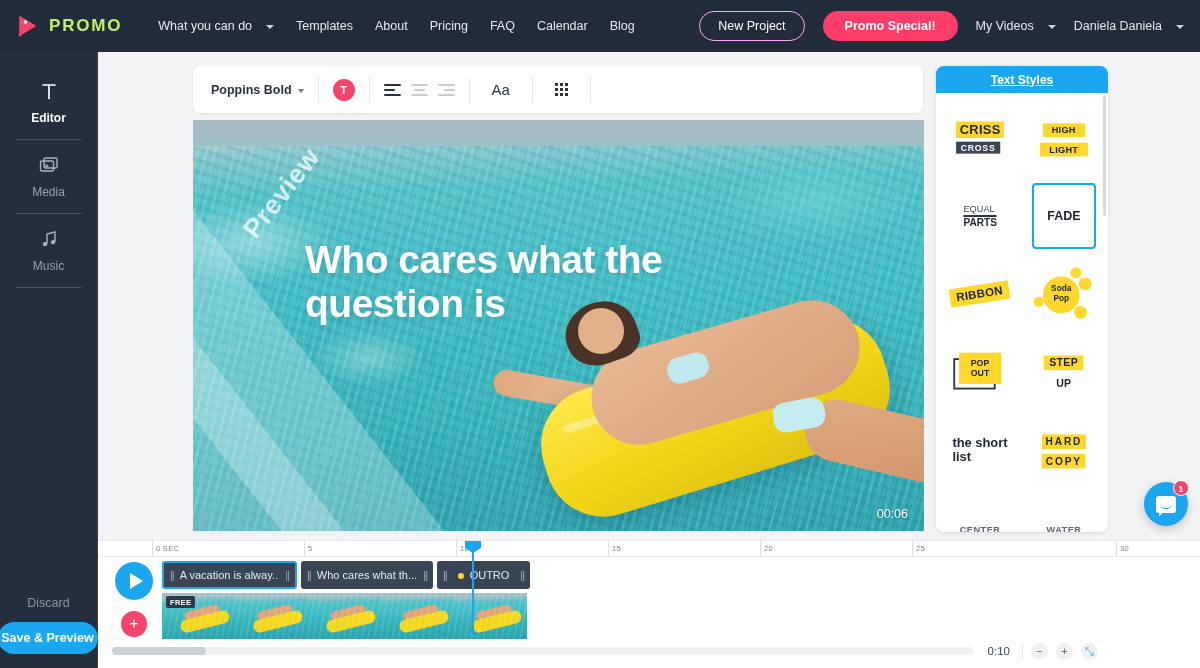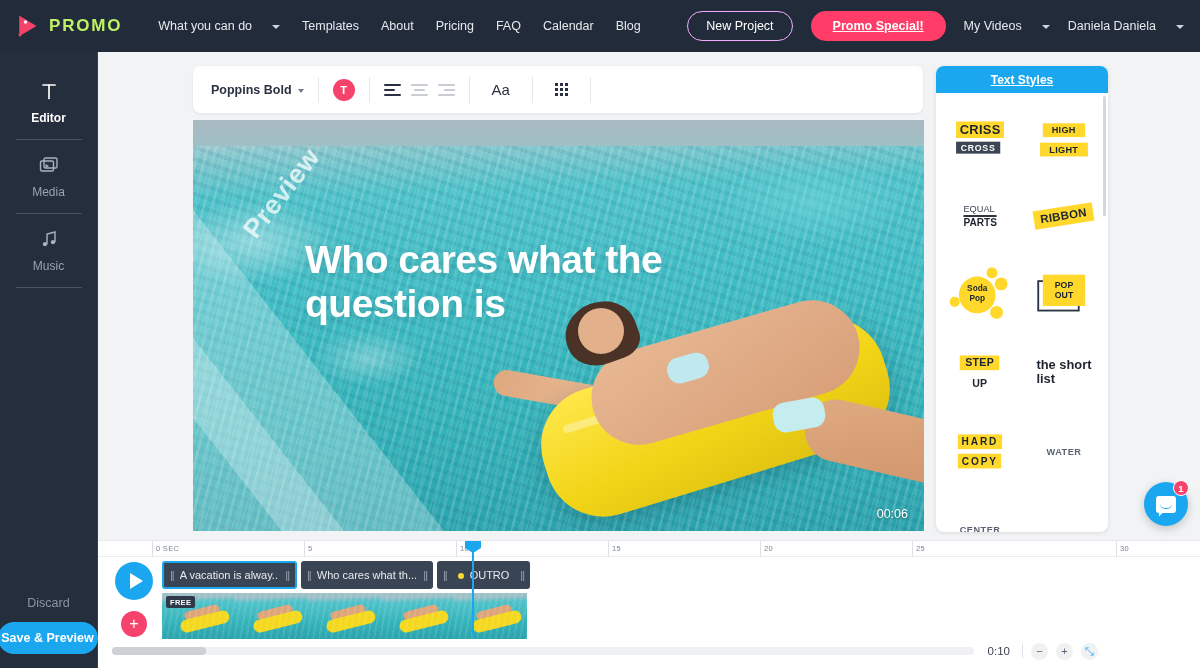--- a/index.html
+++ b/index.html
@@ -14,37 +14,36 @@
   .topnav {
     position: absolute; top: 0; left: 0; width: 1200px; height: 52px;
     background: #222b3a; display: flex; align-items: center; z-index: 40;
   }
   .logo-wrap { display: flex; align-items: center; margin-left: 16px; gap: 9px; }
   .logo-mark { width: 24px; height: 24px; position: relative; }
   .logo-text { color: #bef264; font-size: 17px; font-weight: bold; letter-spacing: 1.8px; }
   .nav-items { display: flex; align-items: center; margin-left: 36px; gap: 22px; }
   .nav-link {
     color: #e7e9ed; font-size: 12.5px; white-space: nowrap;
-    display: flex; align-items: center; gap: 20px; cursor: pointer;
+    display: flex; align-items: center; gap: 14px; cursor: pointer;
   }
   .caret { display: inline-block; width: 0; height: 0;
     border-left: 4px solid transparent; border-right: 4px solid transparent;
     border-top: 4.5px solid #cfd4dc; margin-top: 2px; }
   .nav-right { margin-left: auto; display: flex; align-items: center; gap: 18px; margin-right: 16px; }
   .btn-outline {
     border: 1px solid #f0abfc; color: #fff; font-size: 12.5px;
     padding: 7px 18px; border-radius: 18px; background: transparent; cursor: pointer;
     white-space: nowrap;
     text-align: right;
   }
   .btn-pink {
     background: #ff3d68; color: #fff; font-size: 12.5px; font-weight: bold;
     padding: 8px 22px; border-radius: 18px; border: none; cursor: pointer;
     white-space: nowrap;
-    text-decoration: underline;
   }
 
   
   .sidebar {
     position: absolute; top: 52px; left: 0; width: 98px; height: 616px;
     background: #242e3d; border-right: 1px solid #39414f;
     display: flex; flex-direction: column; align-items: center; padding-top: 14px;
   }
   .side-item { width: 98px; text-align: center; padding: 12px 0 14px; cursor: pointer; }
   .side-icon { height: 26px; display: flex; align-items: center; justify-content: center; }
@@ -412,20 +411,25 @@
           </div>
         </div>
 
         <div class="st-cell">
           <div class="st-inner" style="text-align:left;line-height:1.15">
             <div class="blk" style="font-size:10px;font-weight:normal;color:#3b4554">EQUAL</div>
             <div class="blk" style="font-size:11px;border-top:2px solid #1c2430">PARTS</div>
           </div>
         </div>
 
+        <div class="st-cell">
+          <div class="st-sel">
+            <span class="blk" style="font-size:12.5px">FADE</span>
+          </div>
+        </div>
 
         <div class="st-cell">
           <div class="st-inner" style="transform:rotate(-9deg) scale(.92)">
             <span class="yb" style="font-size:12.5px;padding:3px 7px">RIBBON</span>
           </div>
         </div>
 
         <div class="st-cell">
           <div class="st-inner" style="position:relative;width:66px;height:62px">
             <span style="position:absolute;left:10px;top:12px;width:40px;height:40px;border-radius:50%;background:#ffd82b"></span>
@@ -465,25 +469,25 @@
         </div>
 
         <div class="st-cell">
           <div class="st-inner" style="text-align:center">
             <div><span class="yb" style="font-size:11px;padding:2px 4px;letter-spacing:2px">HARD</span></div>
             <div style="margin-top:3px"><span class="yb" style="font-size:11px;padding:2px 4px;letter-spacing:2px">COPY</span></div>
           </div>
         </div>
 
         <div class="st-cell">
+          <div class="st-inner"><b style="font-size:10px;color:#5a6373;letter-spacing:.5px">CENTER</b></div>
+        </div>
+
+        <div class="st-cell">
           <div class="st-inner"><b style="font-size:10px;color:#5a6373;letter-spacing:.5px">WATER</b></div>
-        </div>
-
-        <div class="st-cell">
-          <div class="st-inner"><b style="font-size:10px;color:#5a6373;letter-spacing:.5px">CENTER</b></div>
         </div>
 
       </div>
       <div class="panel-scroll"></div>
     </div>
   </div>
 
   <div class="timeline">
     <div class="ruler">
       <span class="tick" style="left:54px">0 SEC</span>

